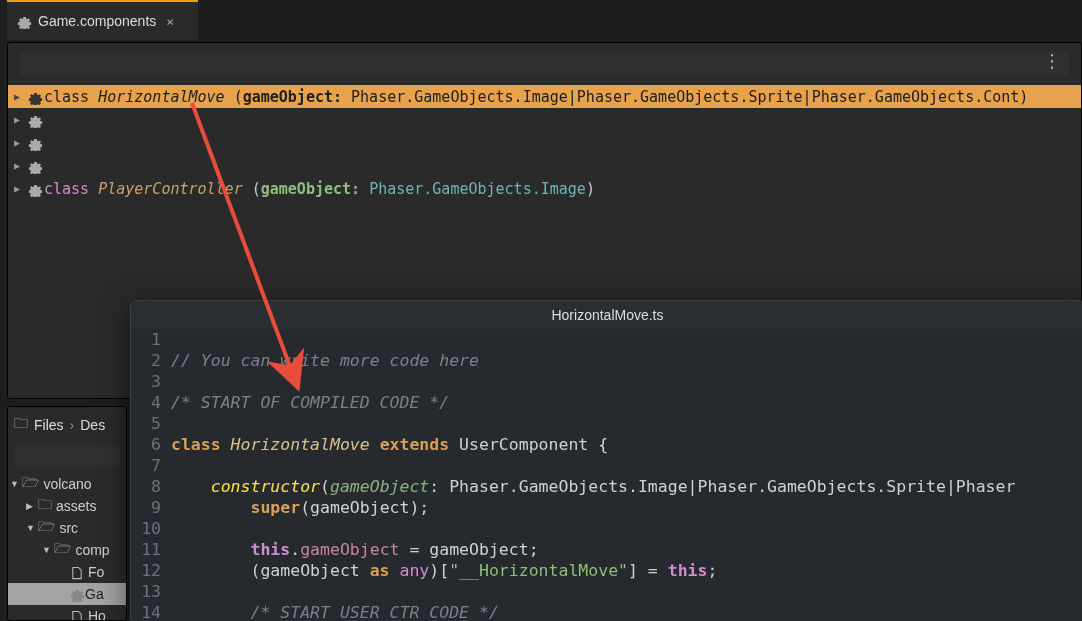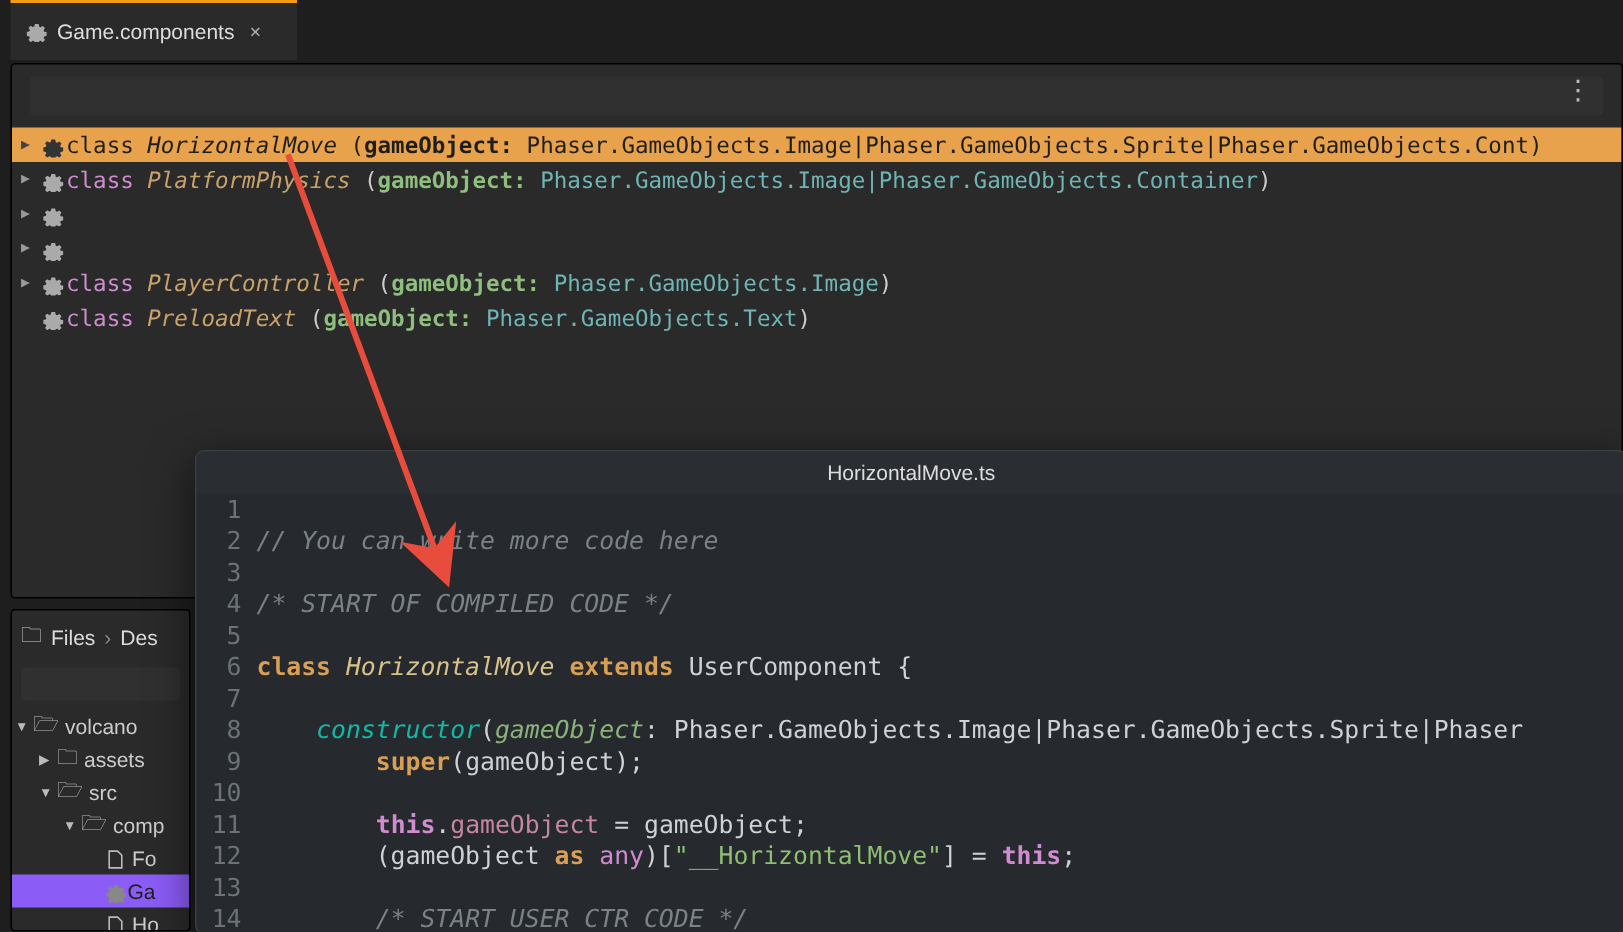--- a/index.html
+++ b/index.html
@@ -114,21 +114,21 @@
     background: #303030;
     border-radius: 3px;
   }
   .tree { font-size: 14px; }
   .tree-row {
     display: flex; align-items: center;
     height: 22px;
     white-space: nowrap;
     cursor: pointer;
   }
-  .tree-row.selected { background: #8b5cf6; color: #1e1e1e; align-items: center; }
+  .tree-row.selected { background: #a3a3a3; color: #1e1e1e; align-items: center; }
   .tree-row .tri { width: 12px; font-size: 9px; color: #bbb; }
   .tree-row.selected .tri { color: #333; }
   .folder-ico { color: #bbb; margin-right: 4px; }
 
   
   .editor {
     position: absolute;
     left: 130px; top: 300px;
     width: 955px; height: 323px;
     background: #262a2e;
@@ -157,21 +157,21 @@
     text-align: right;
     padding-right: 10px;
     color: #6b7278;
     user-select: none;
   }
   .cl { white-space: pre; color: #cfd2d5; }
   .c-comment { color: #7a8288; font-style: italic; margin-top: 44px; }
   .c-kw   { color: #d99f54; font-weight: 600; }
   .c-kw2  { color: #d99f54; font-weight: 600; }
   .c-cls  { color: #d9c28a; font-style: italic; }
-  .c-fn   { color: #14b8a6; font-style: italic; }
+  .c-fn   { color: #fde047; font-style: italic; }
   .c-param{ color: #8bb37a; font-style: italic; }
   .c-type { color: #cfd2d5; }
   .c-this { color: #d18cd1; font-weight:600;}
   .c-prop { color: #c785a0; }
   .c-str  { color: #8fbf72; }
   .c-any  { color: #d18cd1; }
   
   .arrow-svg {
     position: absolute;
     left: 0; top: 0;
@@ -215,47 +215,39 @@
         <span class="gear"><svg class="gear-svg" viewBox="0 0 20 20">
             <use href="#gear"></use>
           </svg></span>
         <span> <span class="kw">class</span> <span class="cls">HorizontalMove</span> <span class="punc">(</span><span class="param">gameObject: </span><span class="type">Phaser.GameObjects.Image|Phaser.GameObjects.Sprite|Phaser.GameObjects.Cont</span><span class="punc">)</span></span>
       </div>
       <div class="comp-row">
         <span class="arrow">▶</span>
         <span class="gear"><svg class="gear-svg" viewBox="0 0 20 20">
             <use href="#gear"></use>
           </svg></span>
-        <span> <span class="kw">class</span> <span class="cls">PlatformPhysics</span> <span class="punc">(</span><span class="param">gameObject: </span><span class="type">Phaser.GameObjects.Image|Phaser.GameObjects.Container</span><span class="punc">)</span></span>
       </div>
       <div class="comp-row">
         <span class="arrow">▶</span>
         <span class="gear"><svg class="gear-svg" viewBox="0 0 20 20">
             <use href="#gear"></use>
           </svg></span>
       </div>
       <div class="comp-row">
         <span class="arrow">▶</span>
         <span class="gear"><svg class="gear-svg" viewBox="0 0 20 20">
             <use href="#gear"></use>
           </svg></span>
       </div>
       <div class="comp-row">
         <span class="arrow">▶</span>
         <span class="gear"><svg class="gear-svg" viewBox="0 0 20 20">
             <use href="#gear"></use>
           </svg></span>
         <span> <span class="kw">class</span> <span class="cls">PlayerController</span> <span class="punc">(</span><span class="param">gameObject: </span><span class="type">Phaser.GameObjects.Image</span><span class="punc">)</span></span>
-      </div>
-      <div class="comp-row">
-        <span class="arrow"></span>
-        <span class="gear"><svg class="gear-svg" viewBox="0 0 20 20">
-            <use href="#gear"></use>
-          </svg></span>
-        <span> <span class="kw">class</span> <span class="cls">PreloadText</span> <span class="punc">(</span><span class="param">gameObject: </span><span class="type">Phaser.GameObjects.Text</span><span class="punc">)</span></span>
       </div>
     </div>
 </div>
 
 <div class="files-panel">
   <div class="files-header">
     <span>🗀</span>
     <span class="crumb">Files</span>
     <span class="sep">›</span>
     <span class="crumb">Des</span>

